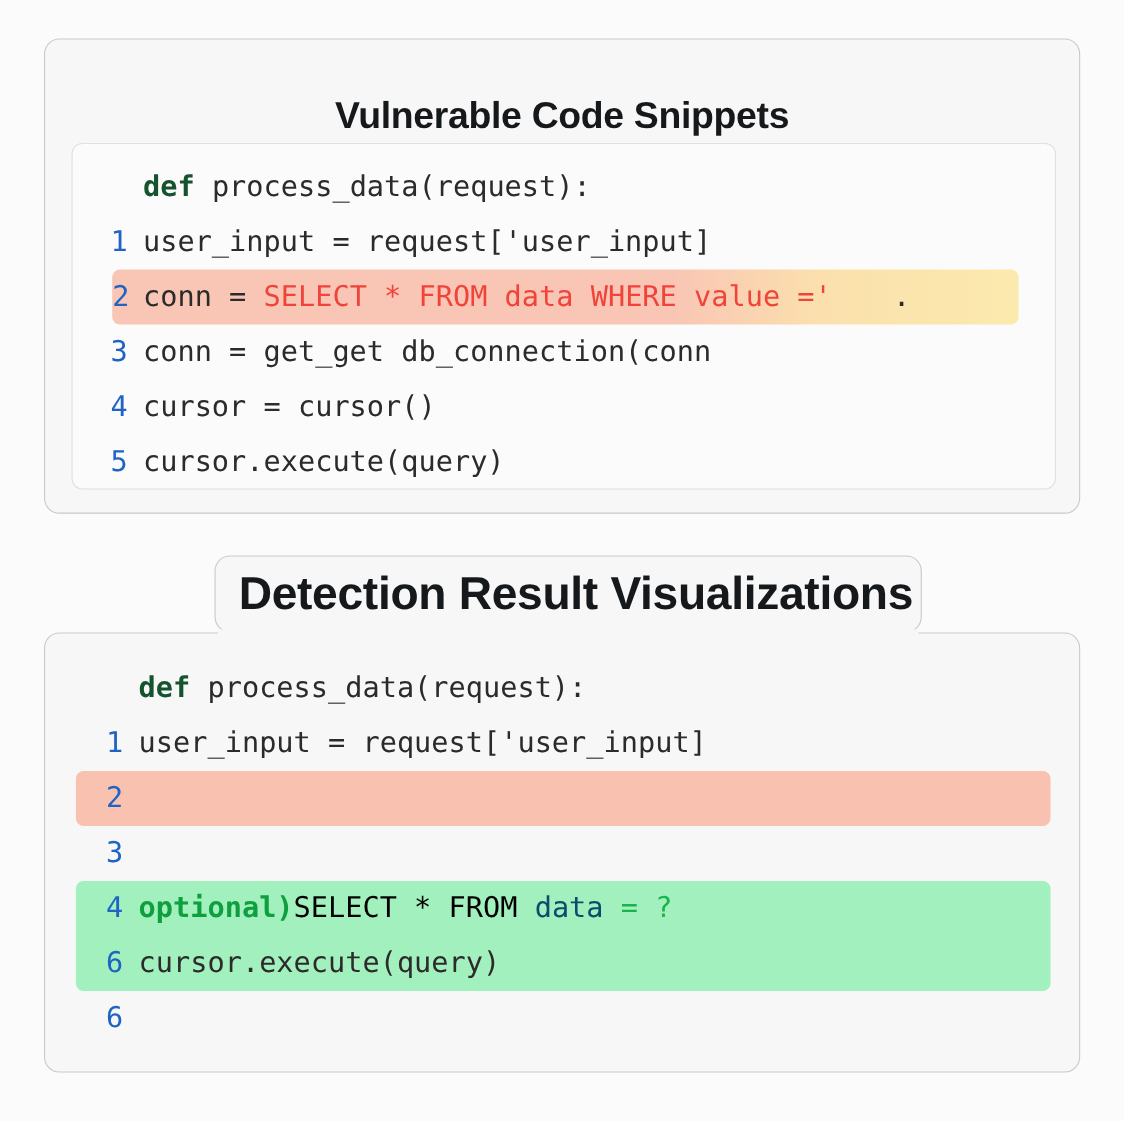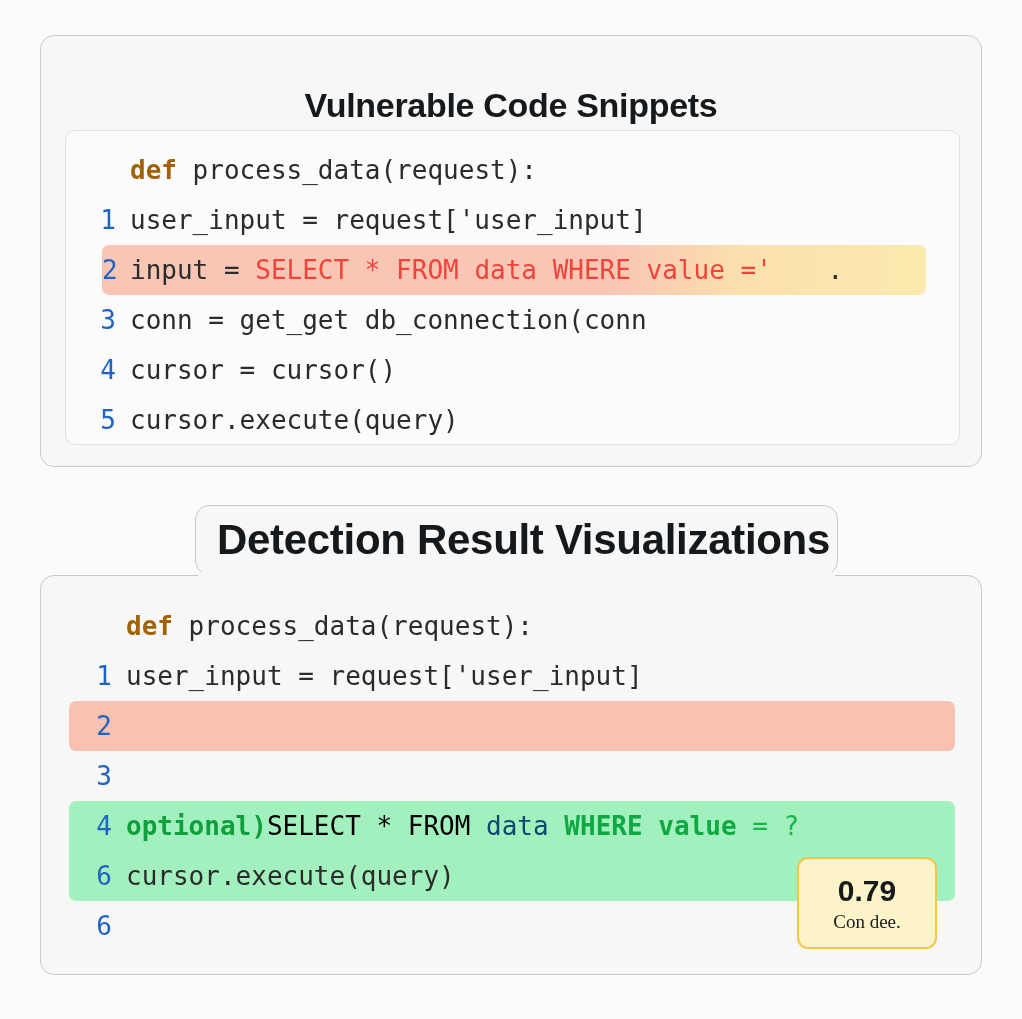--- a/index.html
+++ b/index.html
@@ -133,21 +133,21 @@
     width: 64px;
     text-align: right;
     padding-right: 14px;
     color: #1f63c4;
     flex: 0 0 auto;
     box-sizing: border-box;
   }
   .ln.blank { color: transparent; }
 
   .kw-def {
-    color: #a16207;
+    color: #14532d;
     font-weight: bold;
   }
 
   
   .hl-red {
     background: #f9c2b0;
     border-radius: 7px;
   }
   .hl-red-grad {
     background: linear-gradient(90deg,
@@ -216,21 +216,21 @@
 
       <div class="code-line">
         <span class="ln blank"></span><span class="kw-def">def</span><span> process_data(request):</span>
       </div>
 
       <div class="code-line">
         <span class="ln">1</span><span>user_input = request['user_input]</span>
       </div>
 
       <div class="code-line hl-red-grad" style="margin-left:36px;width:824px;">
-        <span class="ln" style="width:28px;">2</span><span>input = </span><span class="sql-red">SELECT * FROM data WHERE value ='</span><span class="txt-red" style="margin-left:40px;color:#2b2b2b;"> .</span>
+        <span class="ln" style="width:28px;">2</span><span>conn = </span><span class="sql-red">SELECT * FROM data WHERE value ='</span><span class="txt-red" style="margin-left:40px;color:#2b2b2b;"> .</span>
       </div>
 
       <div class="code-line">
         <span class="ln">3</span><span>conn = get_get db_connection(conn</span>
       </div>
 
       <div class="code-line">
         <span class="ln">4</span><span>cursor = cursor()</span>
       </div>
 
@@ -261,32 +261,28 @@
 
       <div class="code-line hl-red" style="margin-left:7px;width:886px;">
         <span class="ln" style="width:57px;">2</span>
       </div>
 
       <div class="code-line">
         <span class="ln">3</span>
       </div>
 
       <div class="code-line hl-green top" style="margin-left:7px;width:886px;">
-        <span class="ln" style="width:57px;">4</span><span class="g-dark">optional)</span><span class="g-mid">SELECT * </span><span class="g-mid">FROM </span><span class="g-light">data </span><span class="g-bold">WHERE value </span><span class="g-plain">= ?</span>
+        <span class="ln" style="width:57px;">4</span><span class="g-dark">optional)</span><span class="g-mid">SELECT * </span><span class="g-mid">FROM </span><span class="g-light">data </span><span class="g-plain">= ?</span>
       </div>
 
       <div class="code-line hl-green bottom" style="margin-left:7px;width:886px;">
         <span class="ln" style="width:57px;">6</span><span>cursor.execute(query)</span>
       </div>
 
       <div class="code-line">
         <span class="ln">6</span><span></span>
       </div>
 
     </div>
   </div>
 
-  <div id="confidence-badge">
-    <div id="confidence-value">0.79</div>
-    <div id="confidence-label">Con dee.</div>
-  </div>
 
 </div>
 
 </body></html>

